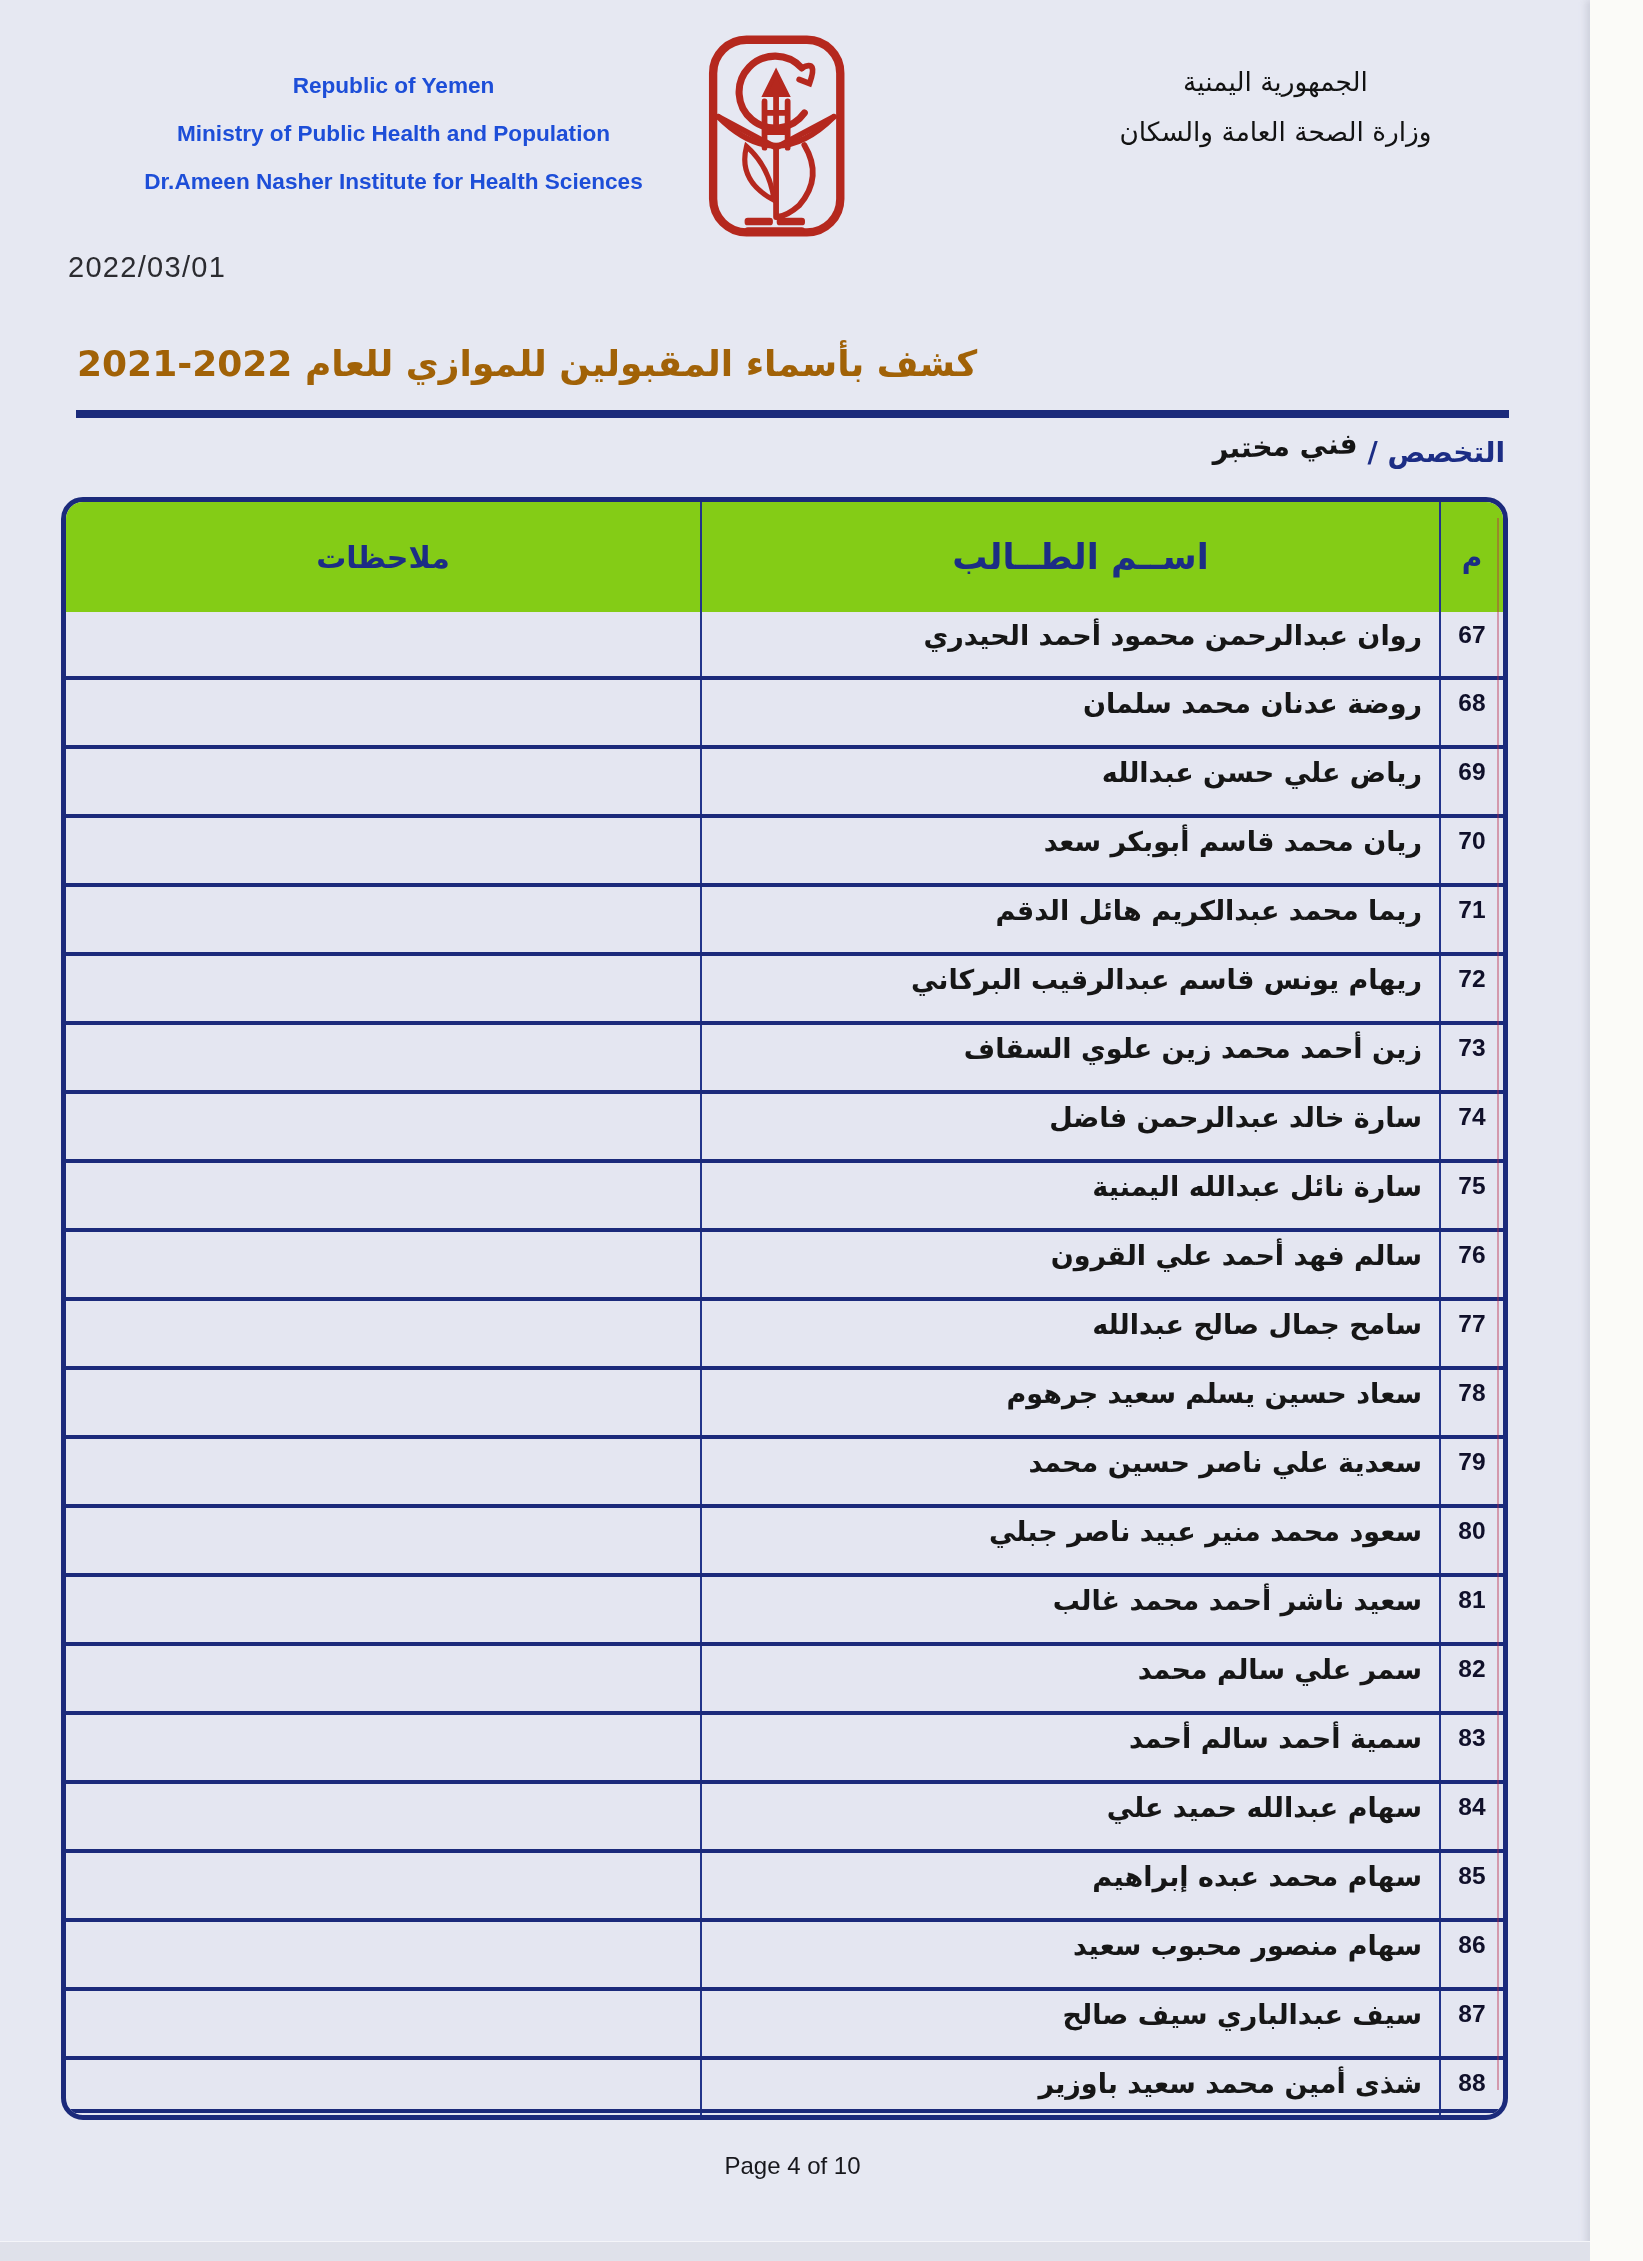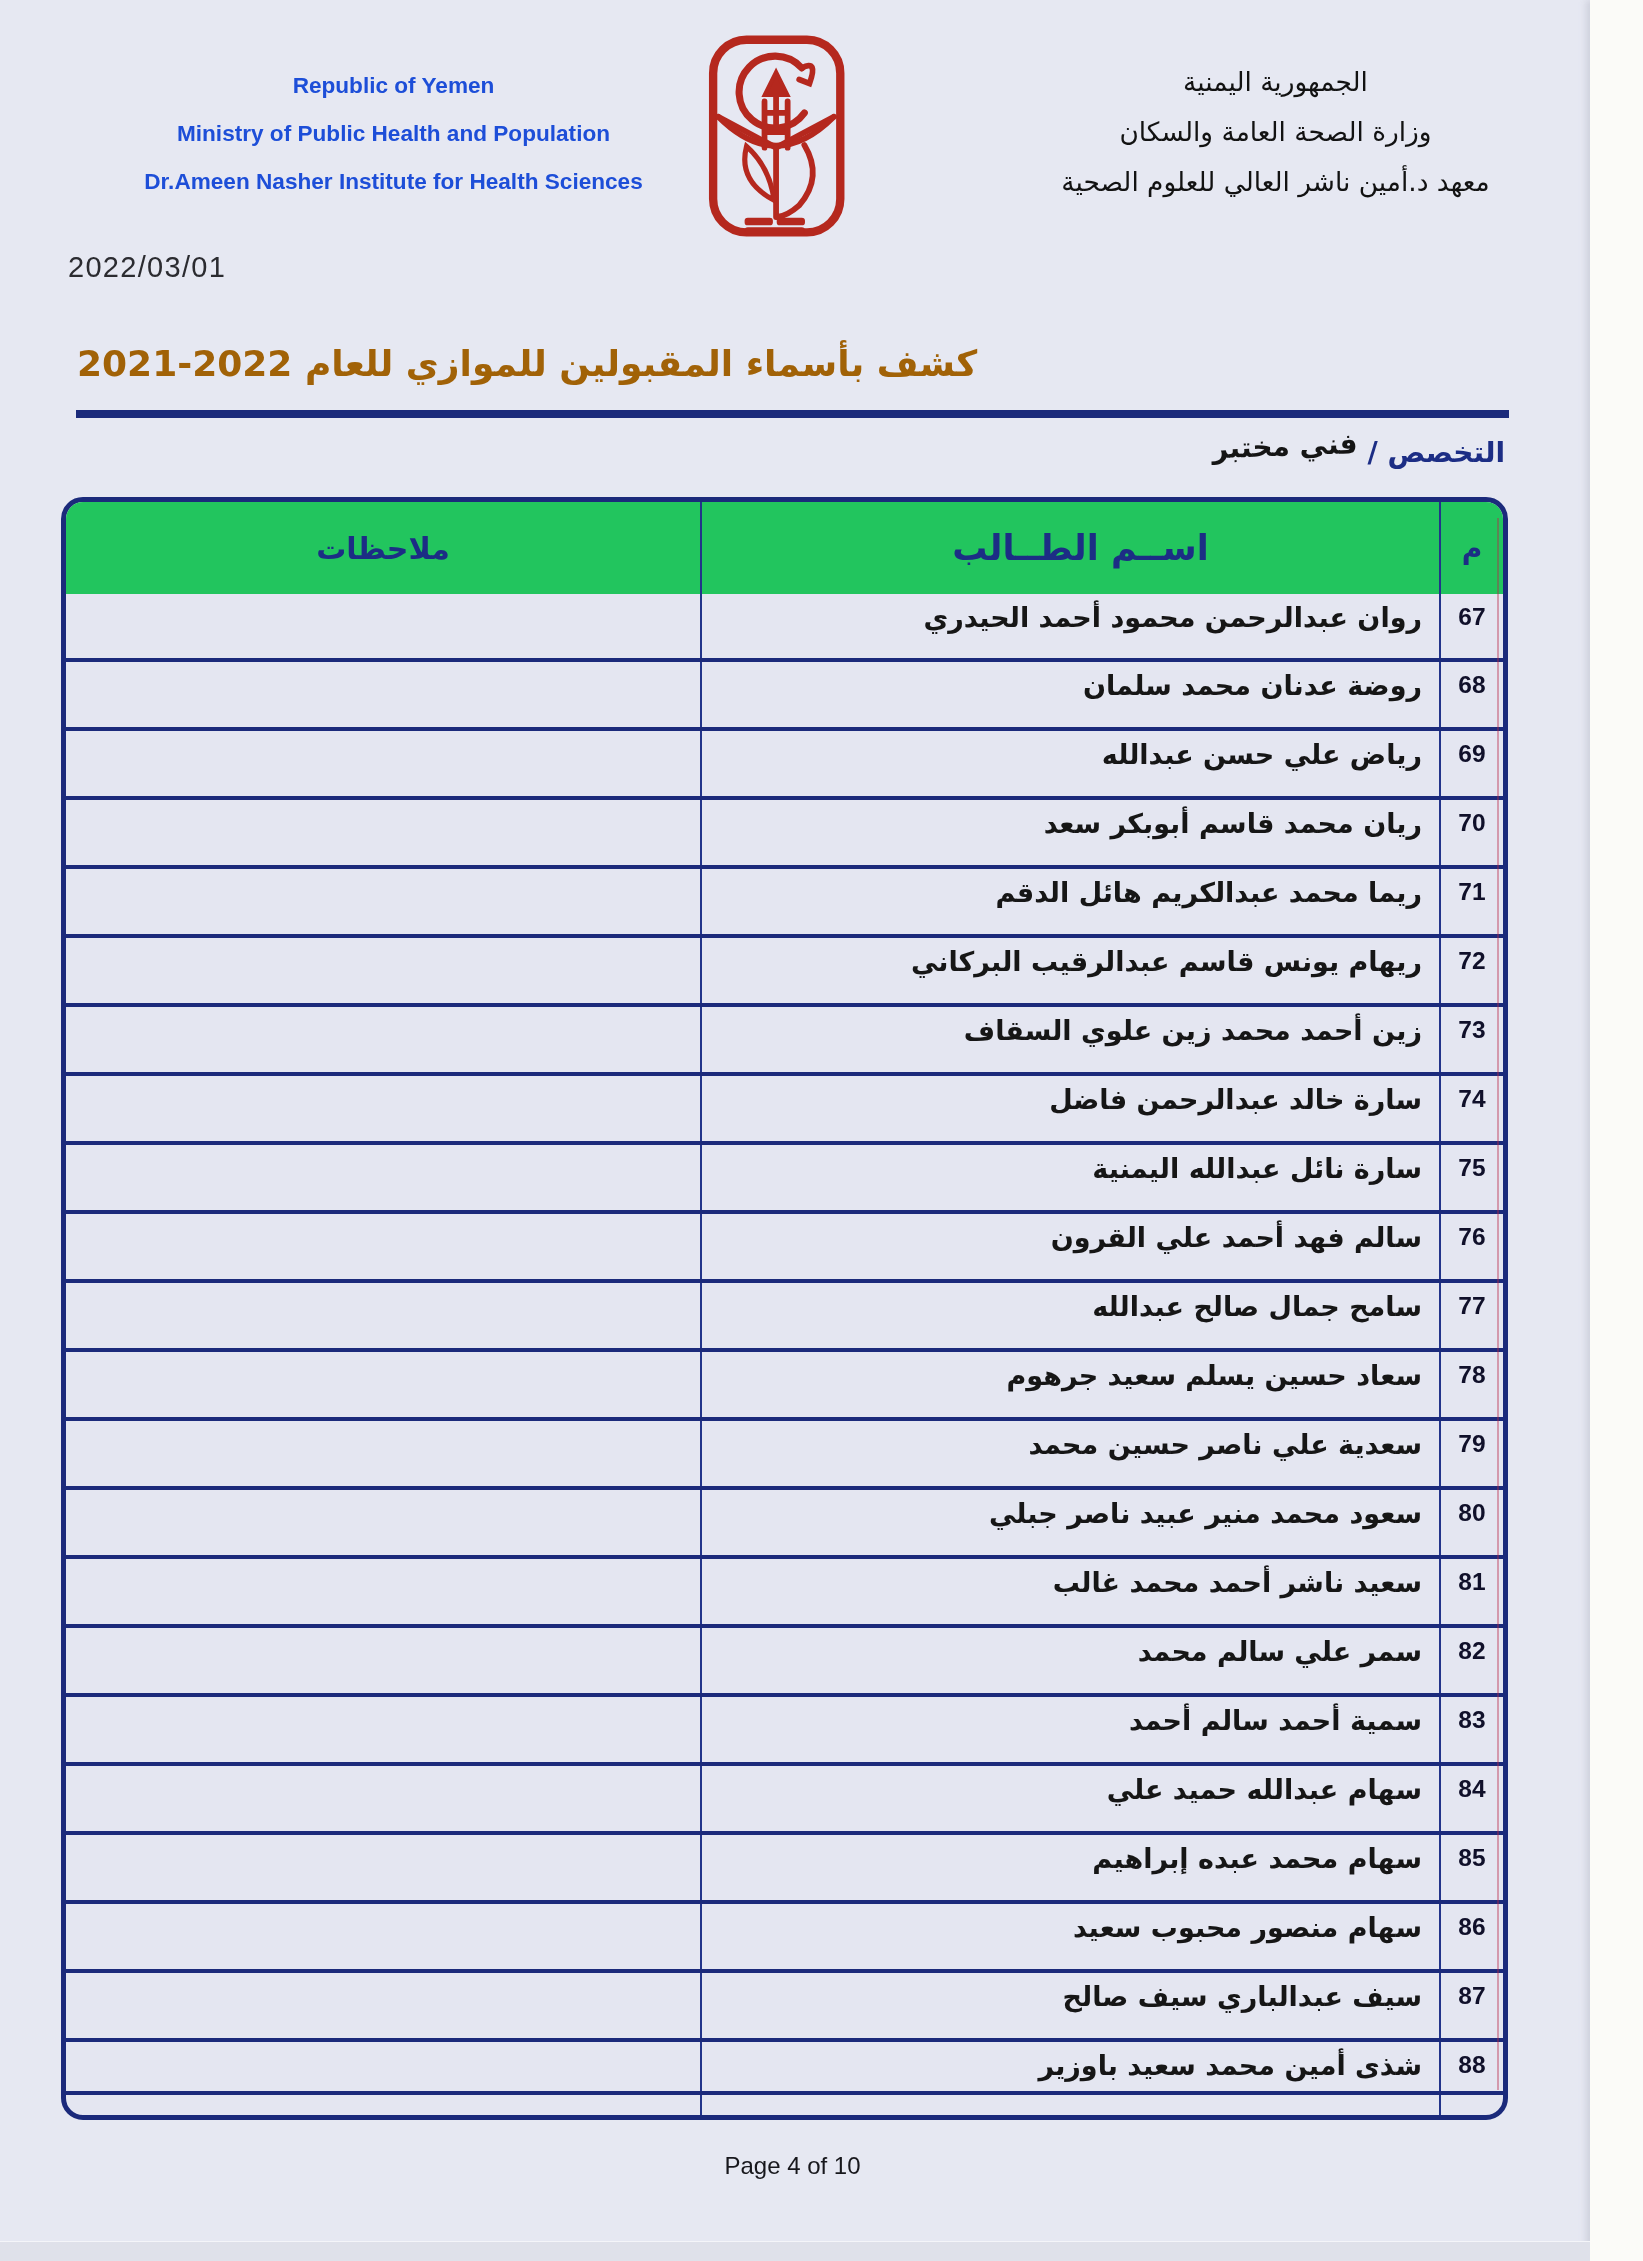--- a/index.html
+++ b/index.html
@@ -33,21 +33,21 @@
     direction:rtl;font-weight:bold;font-size:28px;color:#1c2d85;}
   .specialty .spec-value{display:inline-block;color:#151515;
     transform:translateY(-6.4px) rotate(-2deg);}
 
   
   .table{position:absolute;left:61px;top:497px;width:1447px;height:1623px;
     box-sizing:border-box;border:5.2px solid #1b2a7b;border-radius:22px;
     overflow:hidden;background:#e4e6f1;}
   .scan-fringe{position:absolute;top:15.5px;right:3.9px;width:1.9px;height:1572px;
     background:rgba(186,38,72,.4);z-index:5;}
-  .thead{display:flex;height:92px;background:#22c55e;}
+  .thead{display:flex;height:110px;background:#84cc16;}
   .trow{display:flex;height:69px;border-top:4.5px solid #1b2a7b;box-sizing:border-box;}
   .trow.first{height:64px;border-top:none;}
   .trow.short{height:53px;}
   .trow.tail{height:26px;}
   .cell{box-sizing:border-box;}
   .cell-notes{width:634px;}
   .cell-name{width:741px;border-left:2.6px solid #22348a;border-right:2.6px solid #22348a;
     direction:rtl;text-align:right;padding:7.7px 17px 0 5.2px;
     font-weight:bold;font-size:27px;color:#161616;}
   .cell-num{flex:1;text-align:center;padding-top:9px;
@@ -99,21 +99,20 @@
         <rect x="58" y="286" width="42" height="10" rx="4" fill="#b5281e" stroke-width="2"></rect>
         <rect x="108" y="286" width="42" height="10" rx="4" fill="#b5281e" stroke-width="2"></rect>
         <rect x="58" y="301" width="92" height="10" rx="4" fill="#b5281e" stroke-width="2"></rect>
       </g>
     </svg>
   </div>
 
   <div class="hdr-ar">
     <div>الجمهورية اليمنية</div>
     <div>وزارة الصحة العامة والسكان</div>
-    <div>معهد د.أمين ناشر العالي للعلوم الصحية</div>
   </div>
 
   <div class="date">2022/03/01</div>
 
   <div class="title">كشف بأسماء المقبولين للموازي للعام 2022-2021</div>
   <div class="title-rule"></div>
   <div class="specialty">
     <span class="spec-label">التخصص / </span>
     <span class="spec-value">فني مختبر</span>
   </div>

